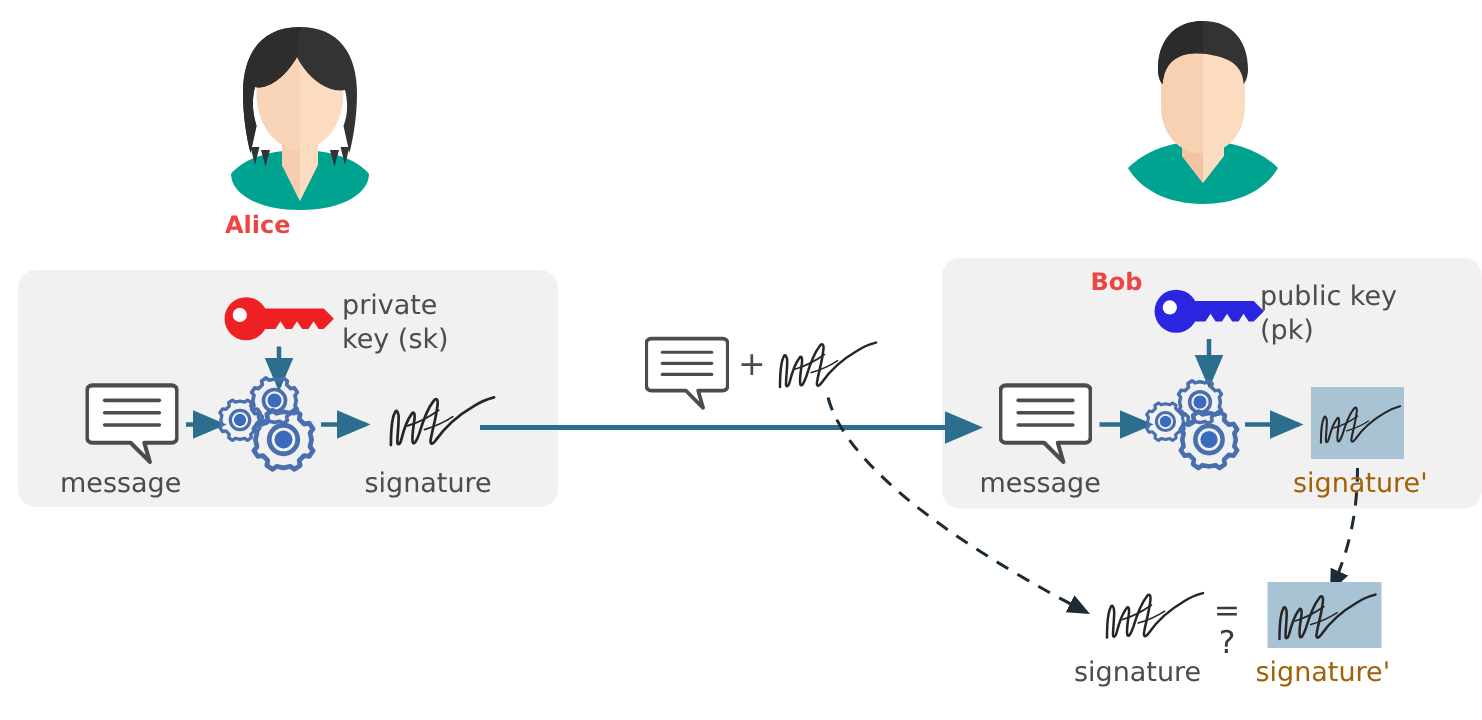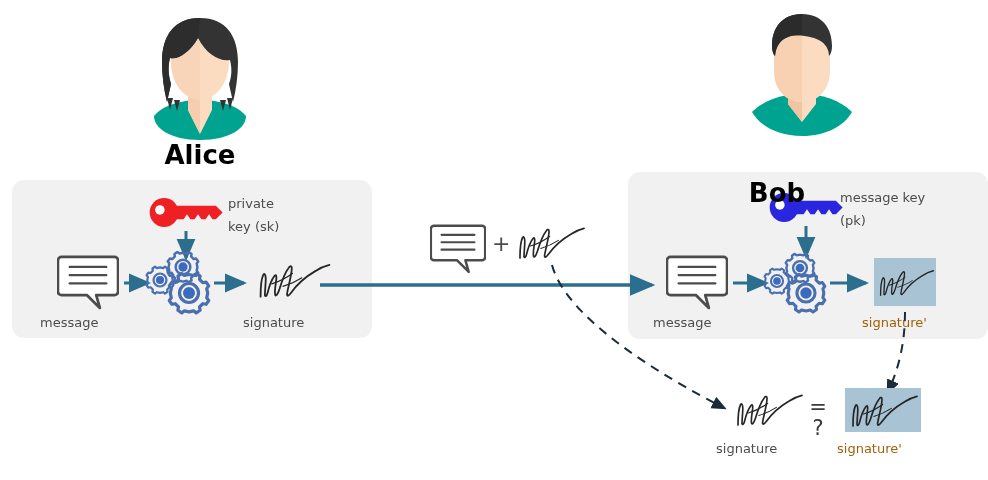--- a/index.html
+++ b/index.html
@@ -20,30 +20,29 @@
   #canvas {
     position: absolute;
     left: 0;
     top: 0;
     width: 988px;
     height: 480px;
   }
   .lbl {
     position: absolute;
     color: #4c4c4c;
-    font-size: 13px;
+    font-size: 18px;
     line-height: 23px;
     white-space: pre;
   }
   .name-lbl {
     position: absolute;
     font-weight: bold;
-    font-size: 26px;
-    color: #000000;
-    text-align: center;
+    font-size: 16px;
+    color: #ef4444;
     white-space: pre;
   }
   .sig-prime {
     color: #a16207;
   }
   .eqmark {
     position: absolute;
     color: #3b3b3b;
     font-size: 21px;
     line-height: 20px;
@@ -200,21 +199,21 @@
 
   <div class="lbl" style="left:228px; top:192px;">private
 key (sk)</div>
 
   <div class="lbl" style="left:40px; top:311px;">message</div>
 
   <div class="lbl" style="left:243px; top:311px;">signature</div>
 
   <div class="lbl" style="left:492px; top:232px; font-size:22px;">+</div>
 
-  <div class="lbl" style="left:840px; top:186px;">message key
+  <div class="lbl" style="left:840px; top:186px;">public key
 (pk)</div>
 
   <div class="lbl" style="left:653px; top:311px;">message</div>
 
   <div class="lbl sig-prime" style="left:862px; top:311px;">signature'</div>
 
   <div class="lbl" style="left:716px; top:437px;">signature</div>
 
   <div class="eqmark" style="left:806px; top:397px; width:24px;">=</div>
 

